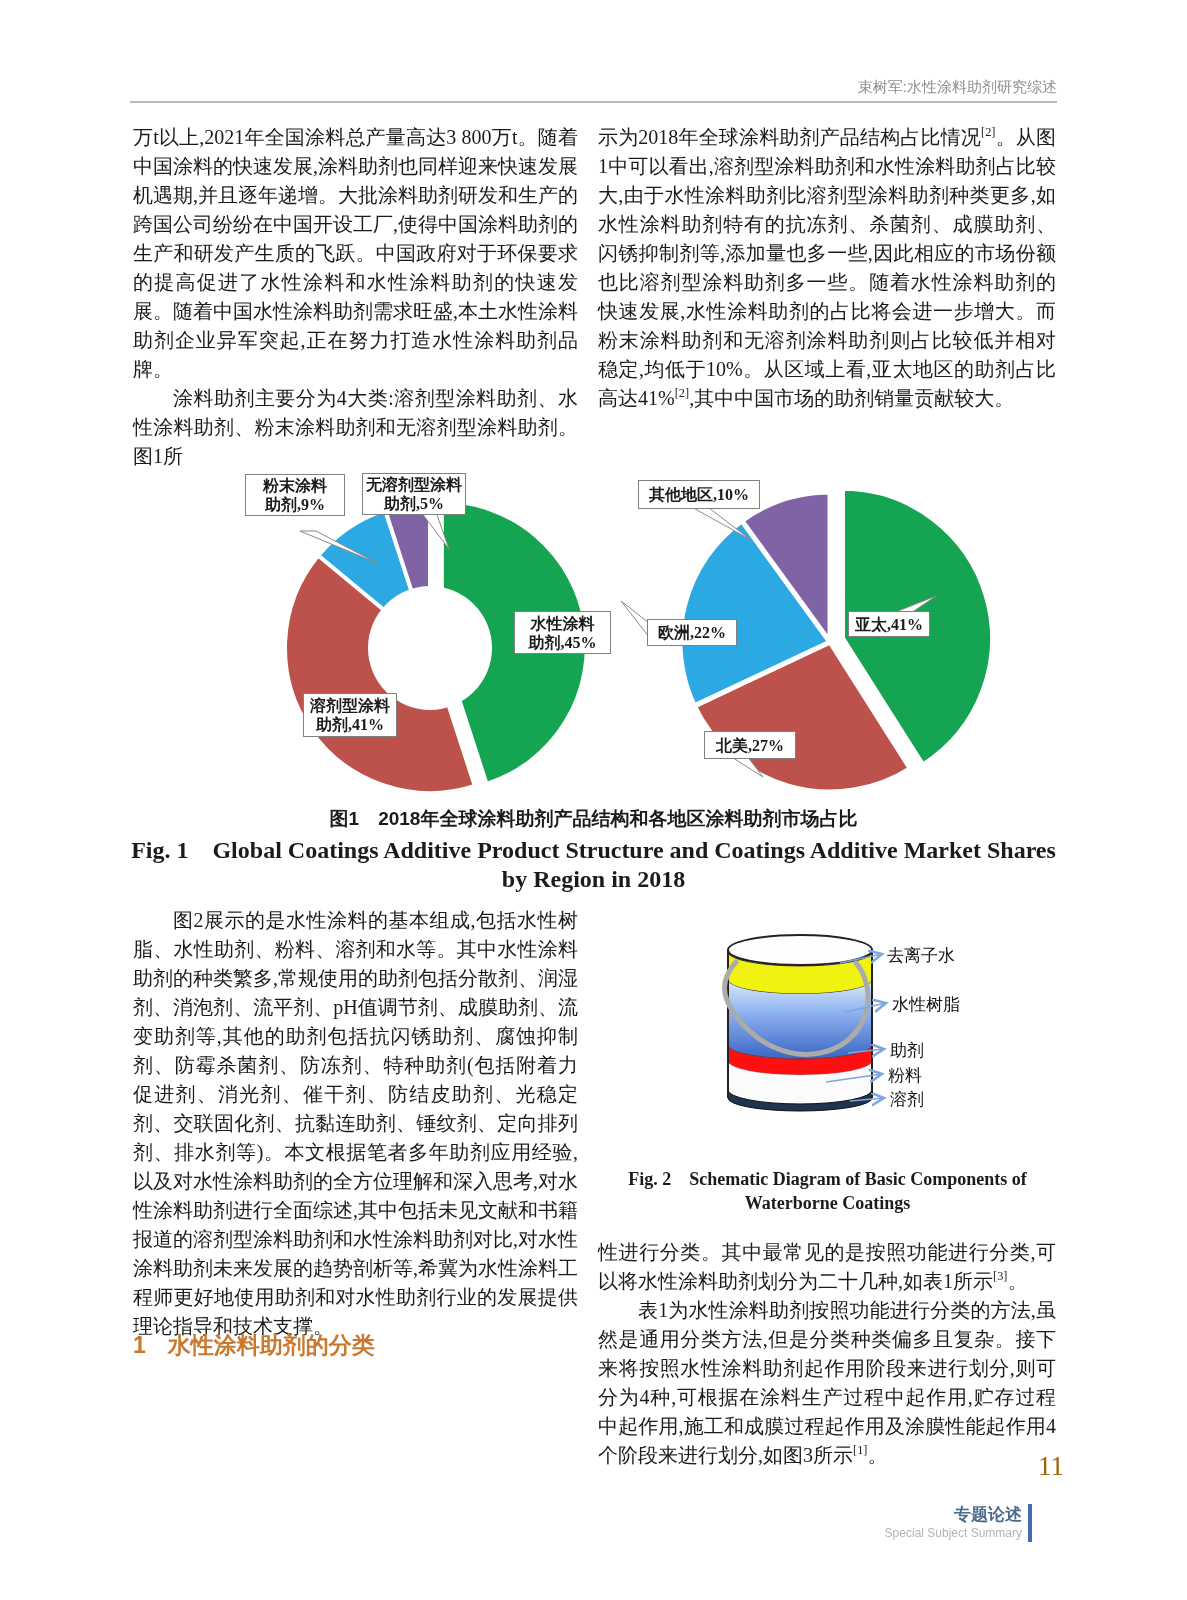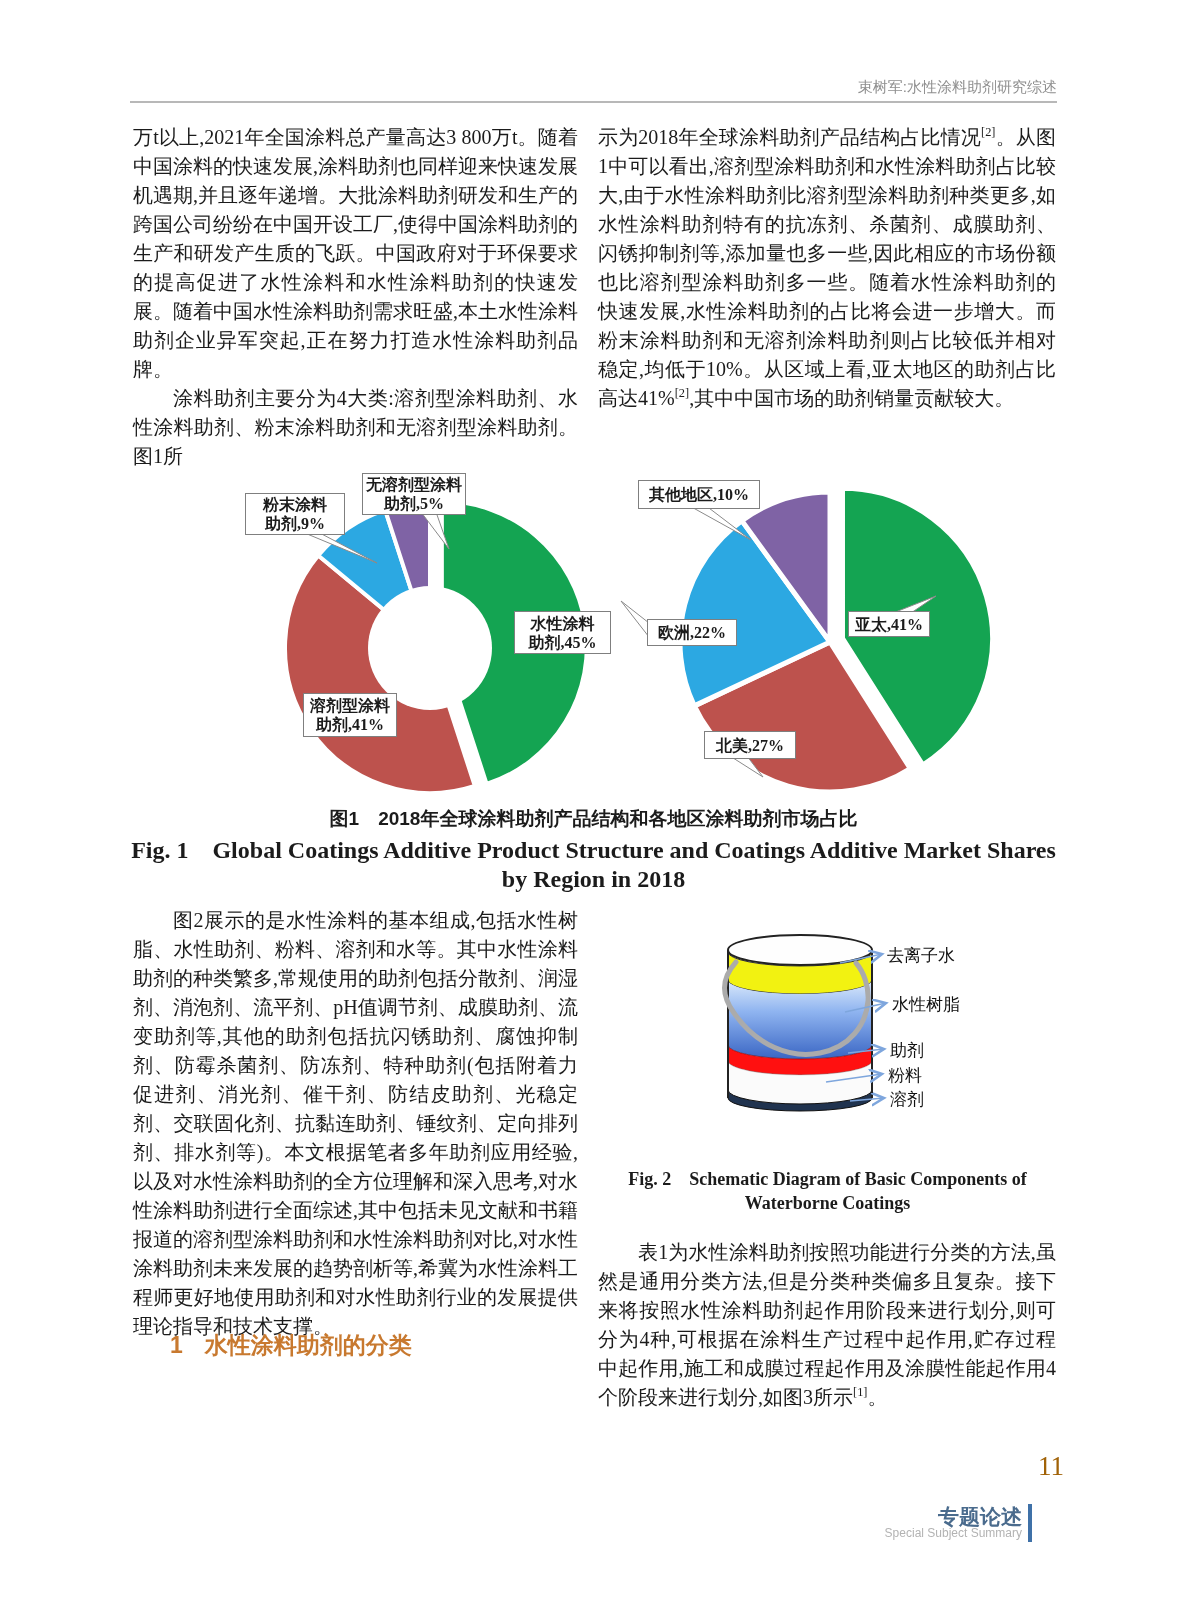--- a/index.html
+++ b/index.html
@@ -17,29 +17,29 @@
   .col-right-a { left:598px; top:123px;  width:458px; }
   .col-left-b  { left:133px; top:906px;  width:445px; }
   .col-left-c  { left:133px; top:1372px; width:445px; }
   .col-right-b { left:598px; top:1238px; width:458px; }
   p.para { margin:0; }
   p.indent { text-indent:2em; }
   sup { font-size:0.62em; vertical-align:super; line-height:0; }
 
   
   .sec { position:absolute; left:133px; top:1330px; font-family:"Liberation Sans","DejaVu Sans",sans-serif;
-         font-weight:bold; font-size:23px; color:#c8792f;margin-left:37px; }
+         font-weight:bold; font-size:23px; color:#c8792f; }
   .sec .num { margin-right:22px; }
 
   
   #fig1 { position:absolute; left:0; top:440px; }
   .callout { position:absolute; background:#fff; border:1px solid #7f7f7f; z-index:5;
              display:flex; flex-direction:column; align-items:center; justify-content:center;
              font-weight:bold; font-size:16px; line-height:19px; text-align:center; }
-  .co-powder    { left:245px; top:493px; width:98px;  height:40px; }
+  .co-powder    { left:245px; top:474px; width:98px;  height:40px; }
   .co-nosolvent { left:362px; top:473px; width:102px; height:40px; }
   .co-water     { left:514px; top:611px; width:95px;  height:41px; }
   .co-solvent   { left:303px; top:693px; width:92px;  height:42px; }
   .co-other     { left:638px; top:480px; width:120px; height:27px; }
   .co-asia      { left:848px; top:611px; width:80px;  height:24px; }
   .co-europe    { left:647px; top:619px; width:88px;  height:25px; }
   .co-na        { left:704px; top:731px; width:90px;  height:26px; }
 
   .figcap-cn { position:absolute; left:130px; width:927px; top:806px; text-align:center;
                font-family:"Liberation Sans","DejaVu Sans",sans-serif; font-weight:bold; font-size:19px; }
@@ -55,21 +55,21 @@
   .bl-3 { left:888px; top:1064px; }
   .bl-4 { left:890px; top:1088px; }
   .fig2cap-cn  { position:absolute; left:598px; width:459px; top:1140px; text-align:center;
                  font-family:"Liberation Sans","DejaVu Sans",sans-serif; font-weight:bold; font-size:19px; }
   .fig2cap-en1 { position:absolute; left:598px; width:459px; top:1167px; text-align:center; font-weight:bold; font-size:18px; }
   .fig2cap-en2 { position:absolute; left:598px; width:459px; top:1193px; text-align:center; font-weight:bold; font-size:18px; }
 
   
   .footer-cn { position:absolute; top:1503px; left:830px; width:192px; text-align:right;
                font-family:"Liberation Sans","DejaVu Sans",sans-serif; font-weight:bold;
-               font-size:21px; color:#4a6b8d; }
+               font-size:17px; color:#4a6b8d; }
   .footer-en { position:absolute; top:1526px; left:760px; width:262px; text-align:right;
                font-family:"Liberation Sans","DejaVu Sans",sans-serif; font-size:12px; color:#b3b3b3; }
   .footer-bar { position:absolute; top:1504px; left:1028px; width:4px; height:38px; background:#3f71a8; }
   .footer-page { position:absolute; top:1451px; left:1038px; font-size:27px; color:#a16207; }
 </style>
 </head>
 <body>
 
 <div class="page">
 
@@ -186,20 +186,21 @@
   <div class="bucket-label bl-0">去离子水</div>
   <div class="bucket-label bl-1">水性树脂</div>
   <div class="bucket-label bl-2">助剂</div>
   <div class="bucket-label bl-3">粉料</div>
   <div class="bucket-label bl-4">溶剂</div>
 
   <div class="fig2cap-en1">Fig. 2　Schematic Diagram of Basic Components of</div>
   <div class="fig2cap-en2">Waterborne Coatings</div>
 
   <div class="col col-right-b">
+    <p class="para">性进行分类。其中最常见的是按照功能进行分类,可以将水性涂料助剂划分为二十几种,如表1所示<sup>[3]</sup>。</p>
     <p class="para indent">表1为水性涂料助剂按照功能进行分类的方法,虽然是通用分类方法,但是分类种类偏多且复杂。接下来将按照水性涂料助剂起作用阶段来进行划分,则可分为4种,可根据在涂料生产过程中起作用,贮存过程中起作用,施工和成膜过程起作用及涂膜性能起作用4个阶段来进行划分,如图3所示<sup>[1]</sup>。</p>
   </div>
 
   <div class="footer-cn">专题论述</div>
   <div class="footer-en">Special Subject Summary</div>
   <div class="footer-bar"></div>
   <div class="footer-page">11</div>
 
 </div>
 

